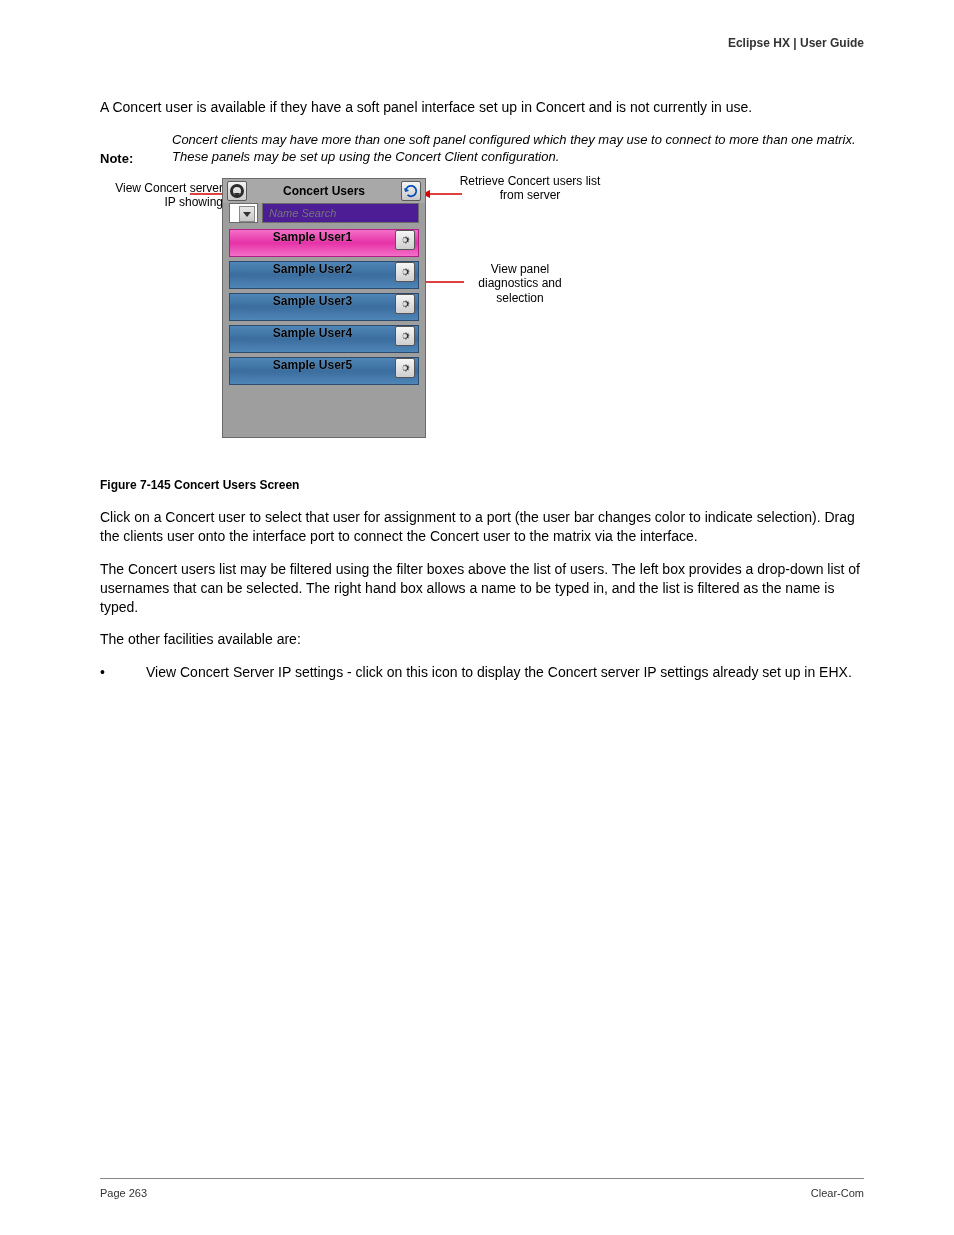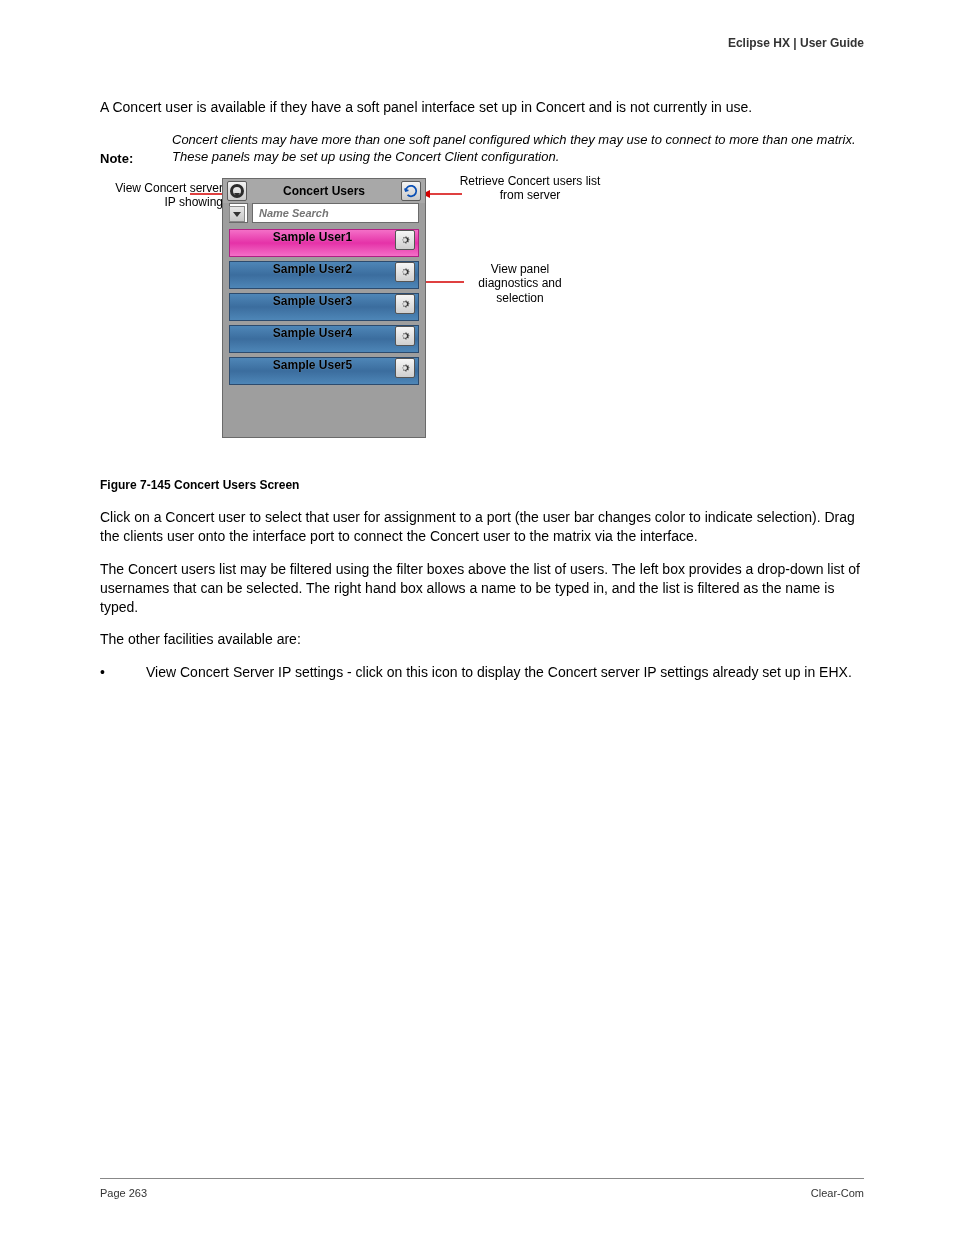--- a/index.html
+++ b/index.html
@@ -170,28 +170,27 @@
     right: 6px; top: 8px;
     width: 0; height:0;
     border-left: 4px solid transparent;
     border-right: 4px solid transparent;
     border-top: 5px solid #333;
     z-index: 2;
   }
   .search-box {
     flex: 1;
     height: 20px;
-    background: #ffffff;
+    background: #4c1d95;
     border: 1px solid #6b6b6b;
     box-sizing: border-box;
     font-style: italic;
     color: #888;
     font-size: 11px;
     padding: 2px 6px;
-    font-weight: bold;
   }
   .user-list { padding: 0 6px; }
   .user-row {
     height: 28px;
     border: 1px solid #2c4b6e;
     border-radius: 0;
     margin-bottom: 4px;
     display: flex;
     align-items: flex-start;
     box-sizing: border-box;

